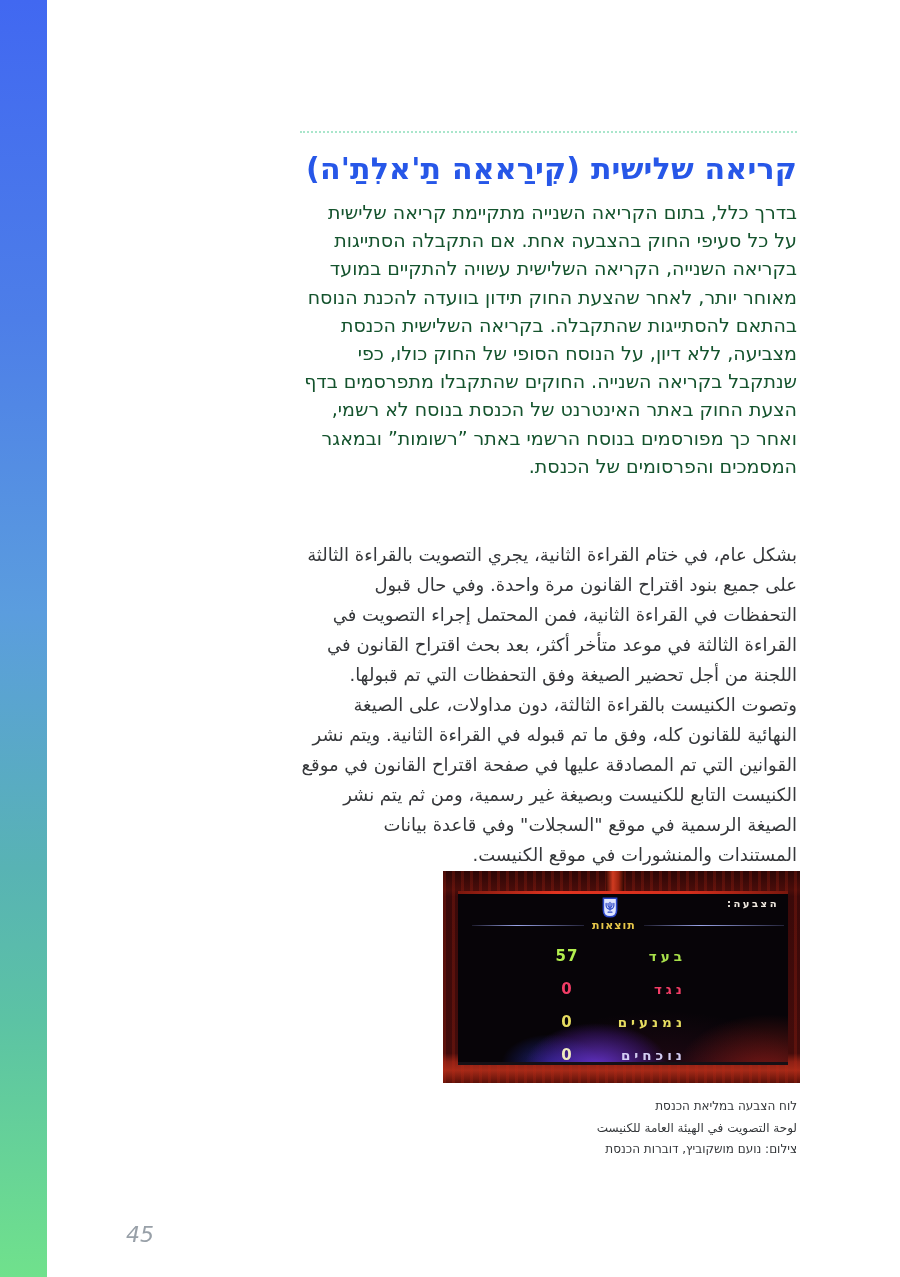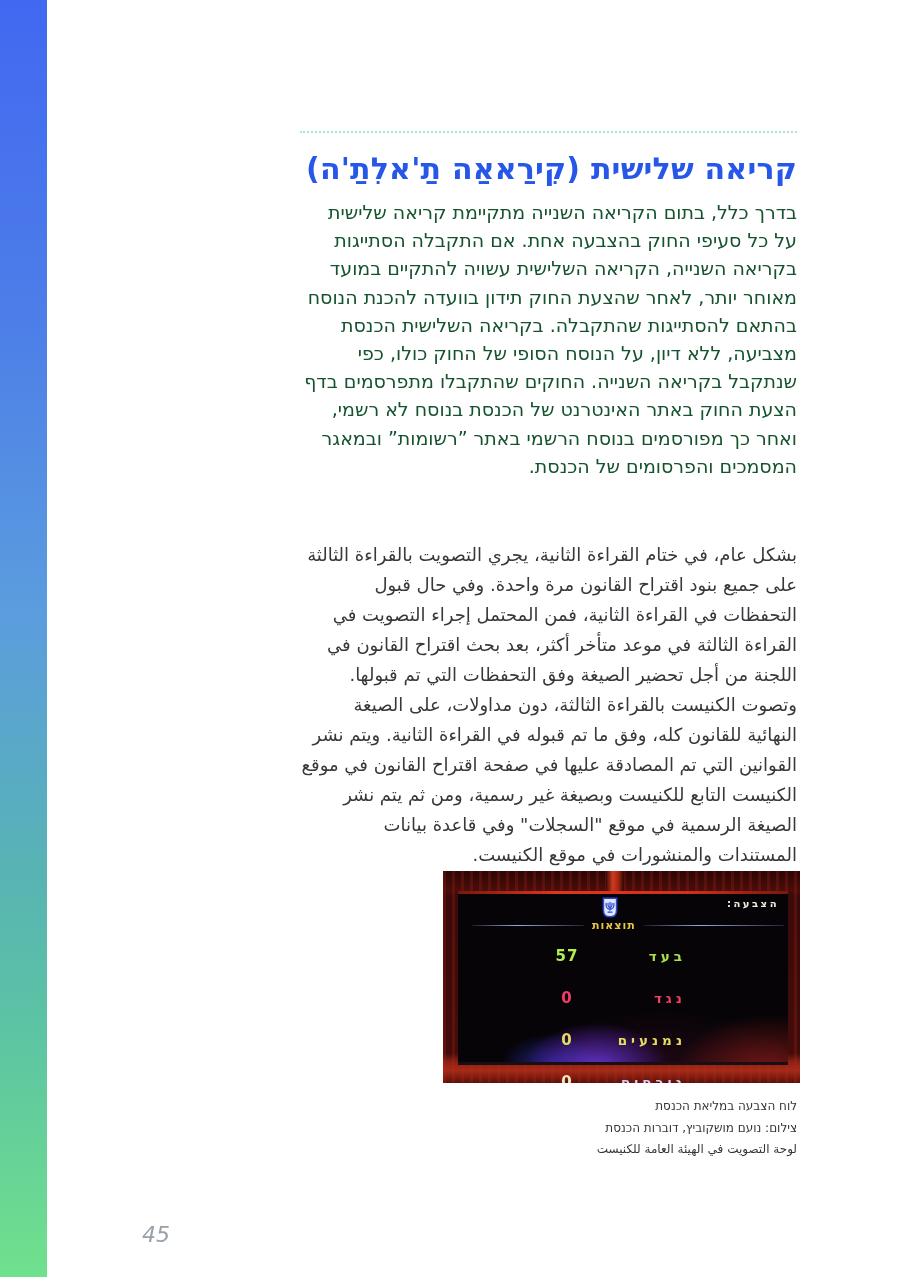--- a/index.html
+++ b/index.html
@@ -85,37 +85,37 @@
   }
   .title-line { height:1px; background:linear-gradient(90deg, rgba(150,160,255,0.15), #9aa4e8 40%, rgba(150,160,255,0.2)); }
   .title-line.left  { width:112px; }
   .title-line.right { flex:1; }
   .results-title {
     color:#e8c84a; font-size:11px; font-weight:bold; letter-spacing:1px;
     padding:0 8px; direction:rtl;
   }
   .board-rows {
     position:absolute; top:56px; left:88px; width:140px;
-    display:grid; grid-template-columns:42px 1fr; row-gap:24px; align-items:center;
+    display:grid; grid-template-columns:42px 1fr; row-gap:15px; align-items:center;
   }
   .board-value {
     text-align:center; font-size:15px; font-weight:bold; letter-spacing:1px;
     font-family:"DejaVu Sans", sans-serif;
   }
   .board-label {
     text-align:right; direction:rtl; font-size:13.5px; font-weight:bold; letter-spacing:4px;
   }
 
   .caption {
     position:absolute; top:1096px; right:103px; width:400px;
     direction:rtl; text-align:right;
     font-size:12px; line-height:21.5px; color:#34373a;
   }
   .page-number {
-    position:absolute; left:116px; top:1222px; width:80px; text-align:center;
+    position:absolute; left:100px; top:1222px; width:80px; text-align:center;
     font-size:22px; font-style:italic; color:#98a0a8;
   }
 </style>
 </head>
 <body>
 
 <div class="page">
 
   <div class="sidebar-bar"></div>
 
@@ -164,19 +164,19 @@
         <span class="board-label" style="color: rgb(230, 220, 96);">נמנעים</span>
 
         <span class="board-value" style="color: rgb(239, 236, 192);">0</span>
         <span class="board-label" style="color: rgb(211, 205, 242);">נוכחים</span>
       </div>
     </div>
   </div>
 
   <div class="caption">
     <div>לוח הצבעה במליאת הכנסת</div>
+    <div>لوحة التصويت في الهيئة العامة للكنيست</div>
     <div>צילום: נועם מושקוביץ, דוברות הכנסת</div>
-    <div>لوحة التصويت في الهيئة العامة للكنيست</div>
   </div>
 
   <div class="page-number">45</div>
 
 </div>
 
 </body></html>

